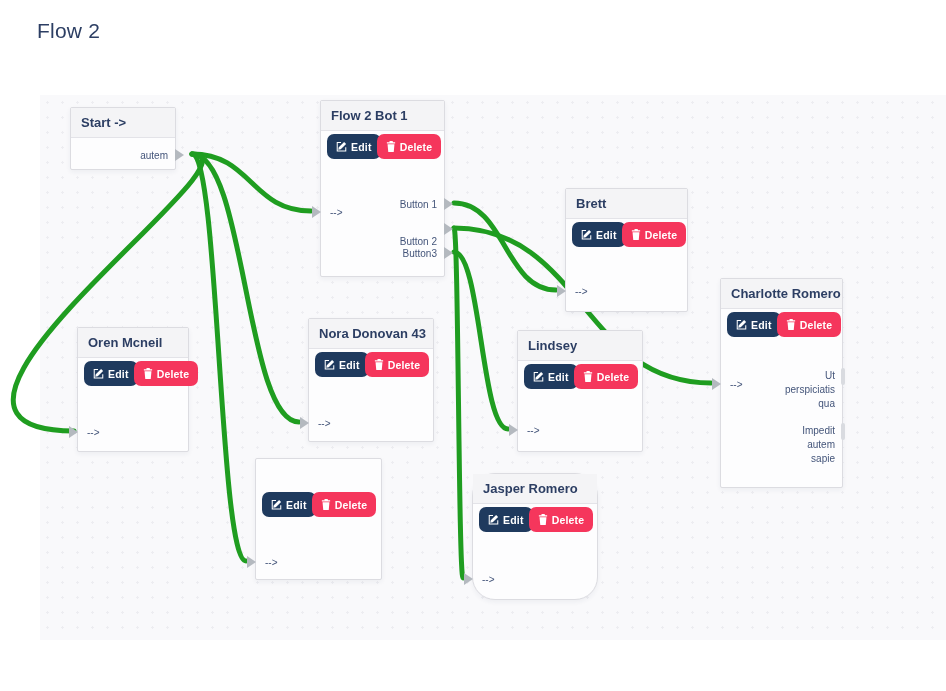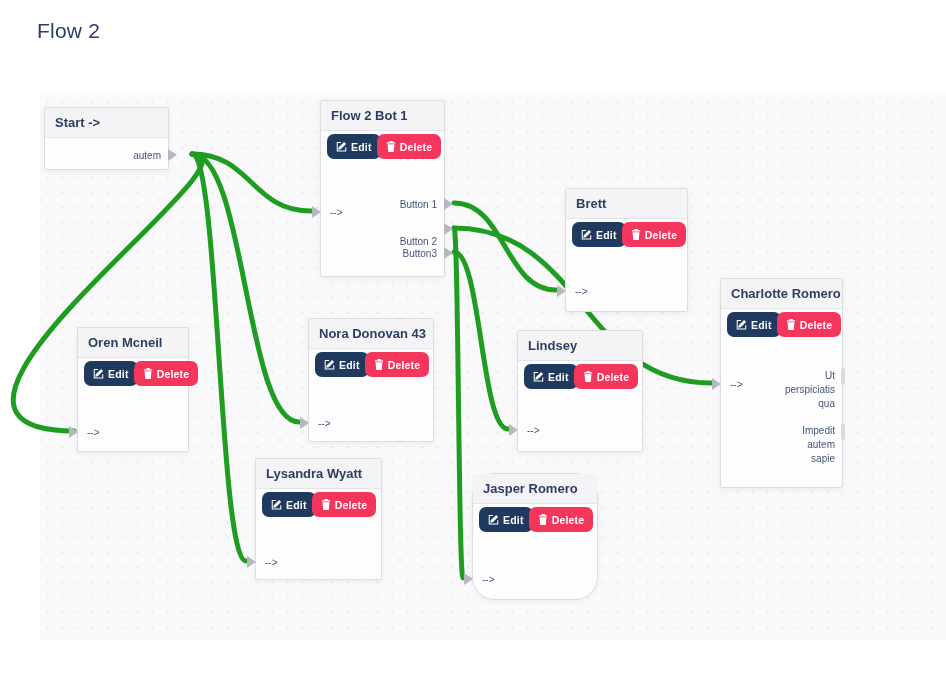--- a/index.html
+++ b/index.html
@@ -80,21 +80,21 @@
     <path d="M 192 154 C 272 154 -136 431 74 431"></path>
     <path d="M 192 154 C 245.5 154 245.5 422 299 422"></path>
     <path d="M 192 154 C 219 154 219 561 246 561"></path>
     <path d="M 454 203 C 505 203 505 290 556 290"></path>
     <path d="M 454 228 C 582.5 228 582.5 383 711 383"></path>
     <path d="M 454 228 C 458.5 228 458.5 578 463 578"></path>
     <path d="M 454 252 C 481 252 481 429 508 429"></path>
   </svg>
 
 <div class="nodes-layer" id="nodes">
-    <div class="node" style="left: 44px; top: 107px; width: 125px; height: 63px;">
+    <div class="node" style="left: 70px; top: 107px; width: 106px; height: 63px;">
     <div class="node-header">Start -&gt;</div>
 
   <div class="io out" style="top: 47px;">autem</div>
       <span class="port tri out-port" style="top: 41px;"></span>
     </div>
     <div class="node" style="left: 320px; top: 100px; width: 125px; height: 177px;">
     <div class="node-header">Flow 2 Bot 1</div>
     <div class="btn-row">
       <button class="btn edit">
         <span>
@@ -251,21 +251,20 @@
               <path fill="#fff" d="M2 4.6h10L11 16H3L2 4.6z"></path>
             </svg>
           </span>
         <span class="btn-label">Delete</span>
       </button>
     </div>
   <div class="io in" style="top: 99px;">--&gt;</div>
       <span class="port tri in-port" style="top: 93px;"></span>
     </div>
     <div class="node" style="left: 255px; top: 458px; width: 127px; height: 122px;">
-    <div class="node-header">Lysandra Wyatt</div>
     <div class="btn-row">
       <button class="btn edit">
         <span>
             <svg width="11" height="11" viewBox="0 0 16 16">
               <path fill="#fff" d="M11.8 1.3l2.9 2.9-7.8 7.8-3.6.7.7-3.6 7.8-7.8z"></path>
               <path fill="none" stroke="#fff" stroke-width="1.5" d="M14.2 9.2v5.5H1.8V2.3h5.5"></path>
             </svg>
           </span>
         <span class="btn-label">Edit</span>
       </button>

